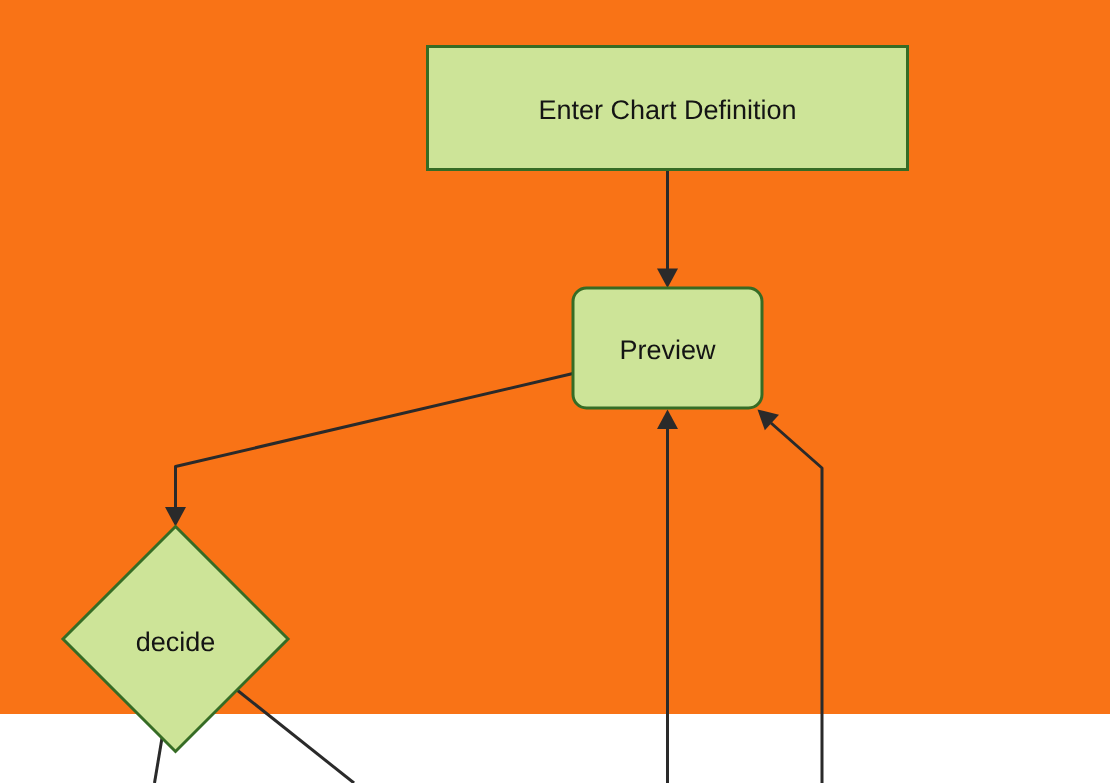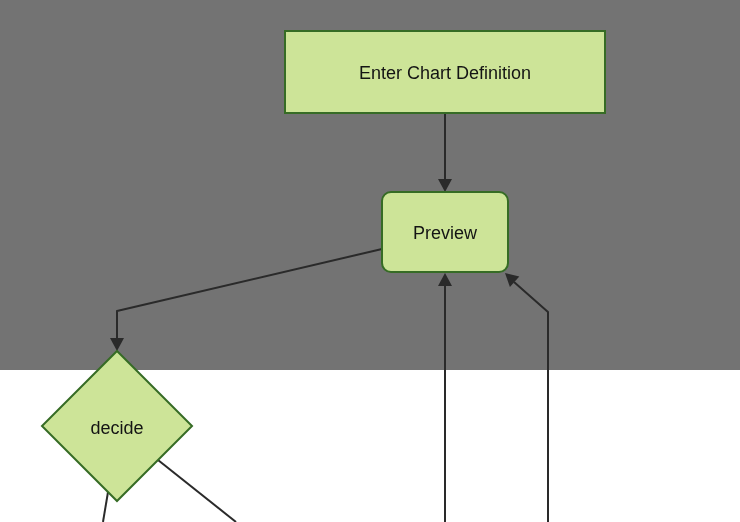--- a/index.html
+++ b/index.html
@@ -7,22 +7,22 @@
     padding: 0;
     background: #ffffff;
     width: 740px;
     height: 522px;
     overflow: hidden;
     font-family: "Liberation Sans", sans-serif;
   }
   .canvas {
     position: relative;
     width: 740px;
-    height: 370px;
-    background: #737373;
+    height: 476px;
+    background: #f97316;
     text-decoration: underline;
   }
   svg { display: block; }
   .node-shape {
     fill: #cde498;
     stroke: #366c25;
     stroke-width: 2;
   }
   .edge-line {
     fill: none;

